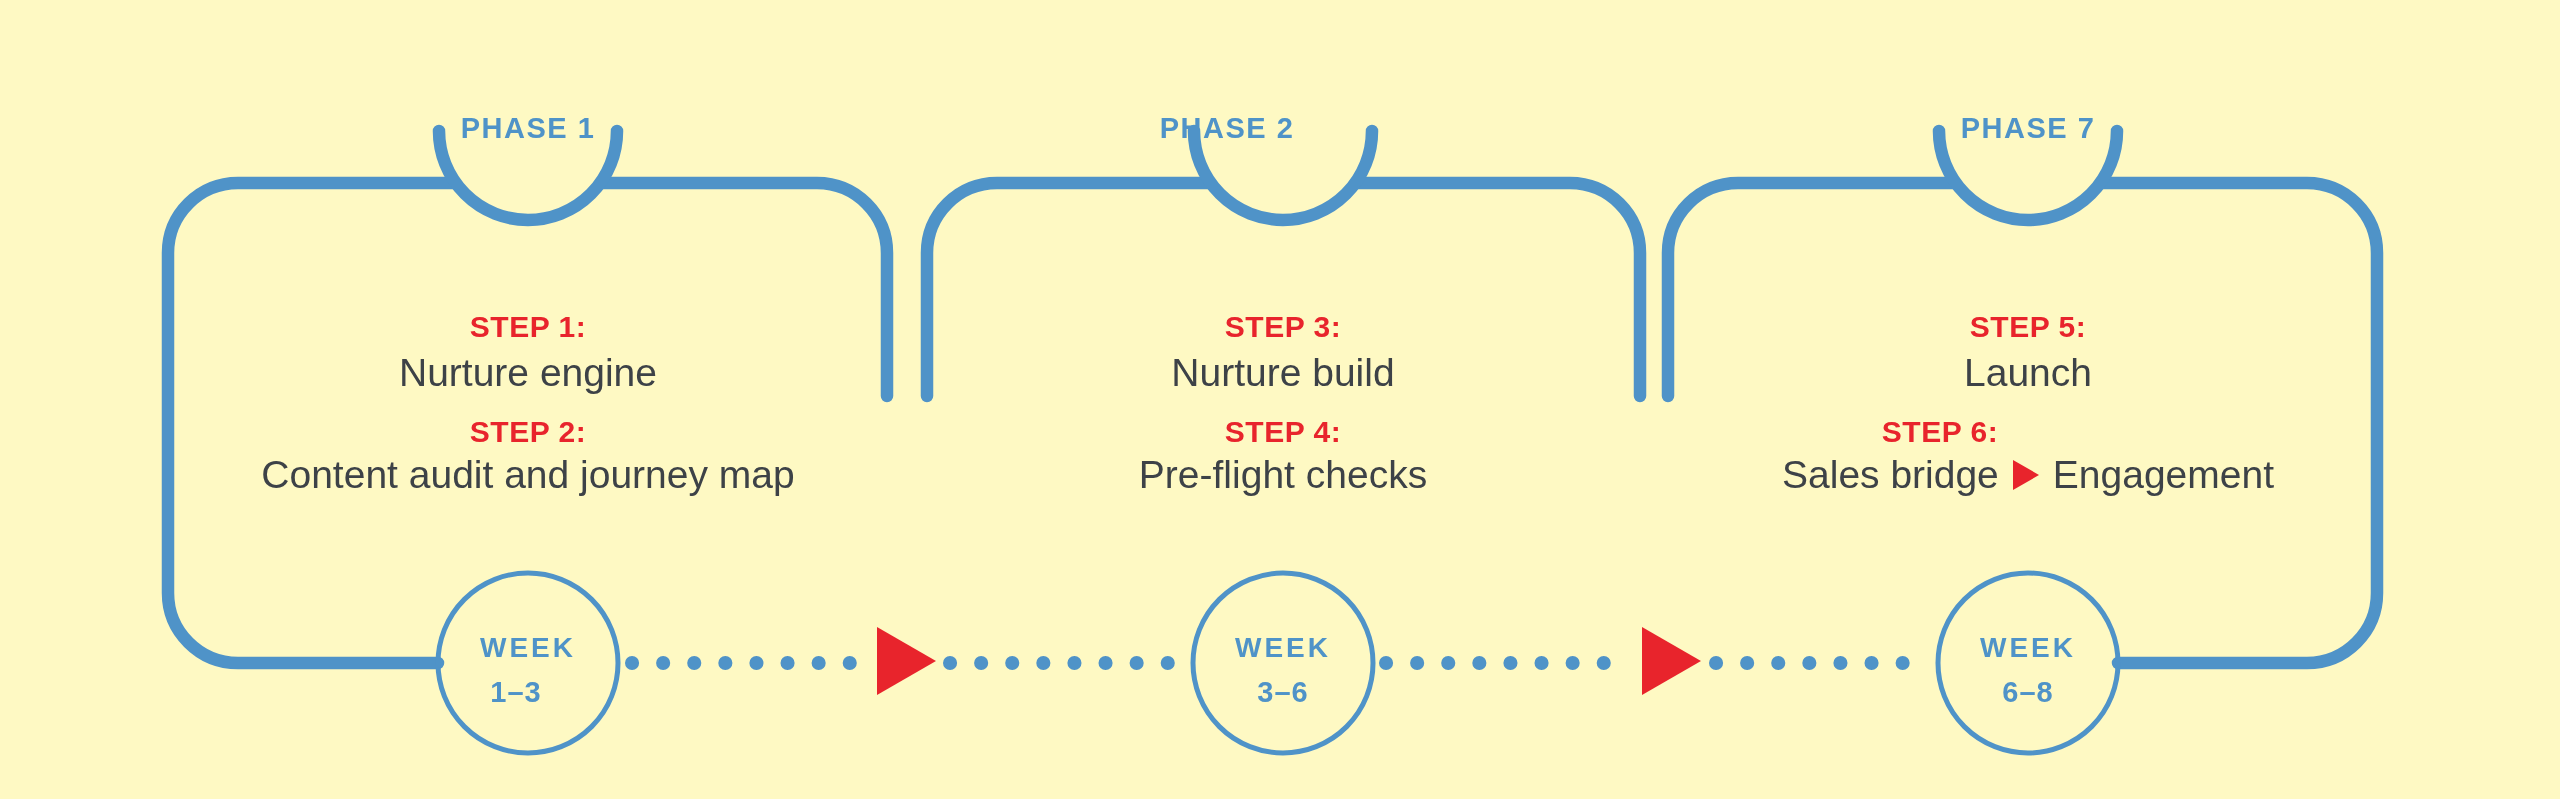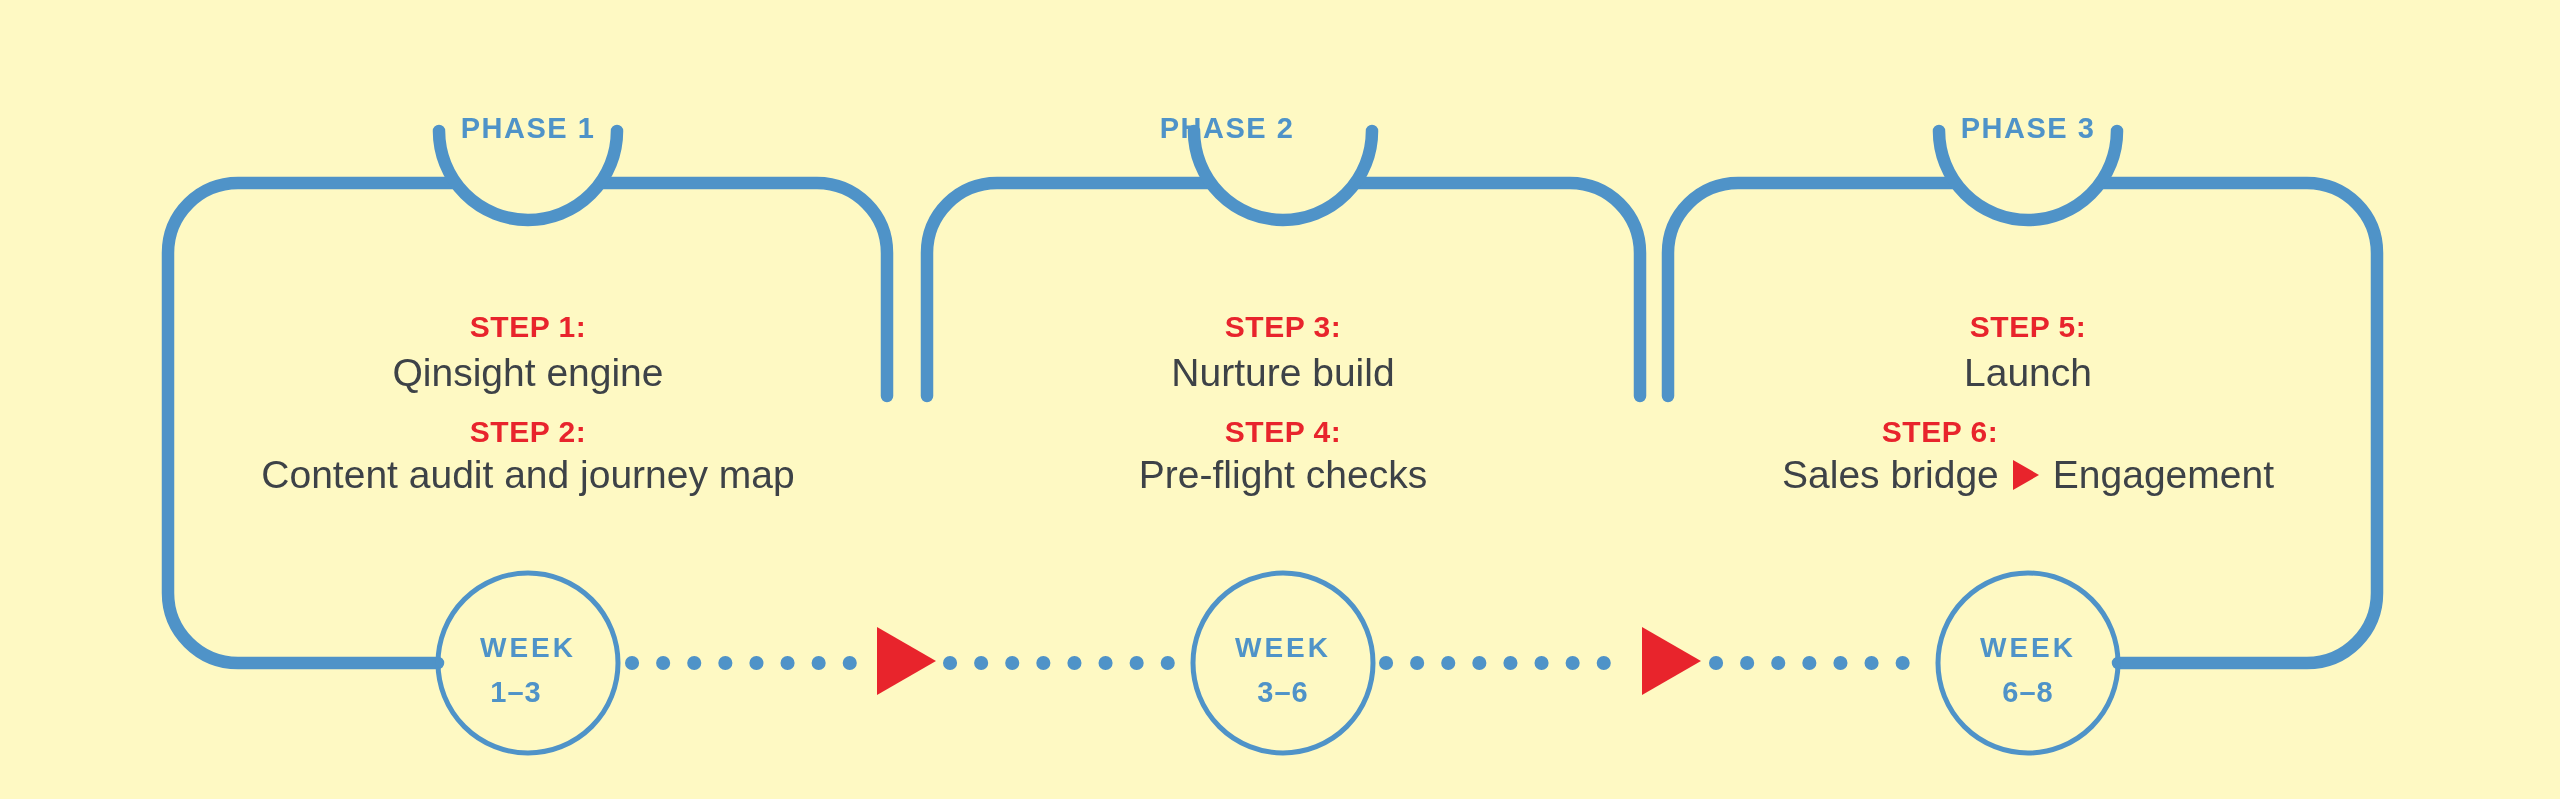--- a/index.html
+++ b/index.html
@@ -89,40 +89,40 @@
 
     <g fill="#e8242c">
       <path d="M 877 627 L 936 661 L 877 695 Z"></path>
       <path d="M 1642 627 L 1701 661 L 1642 695 Z"></path>
     </g>
   </svg>
 
   <div class="txt phase-label" style="left:528px">PHASE 1</div>
 
   <div class="txt step-head head-1" style="left:528px">STEP 1:</div>
-  <div class="txt step-body body-1" style="left:528px">Qinsight engine</div>
+  <div class="txt step-body body-1" style="left:528px">Nurture engine</div>
 
   <div class="txt step-head head-2" style="left:528px">STEP 2:</div>
   <div class="txt step-body body-2" style="left:528px">Content audit and journey map</div>
 
   <div class="txt week-word" style="left:528px">WEEK</div>
   <div class="txt week-range" style="left:516px">1–3</div>
 
   <div class="txt phase-label" style="left:1227px">PHASE 2</div>
 
   <div class="txt step-head head-1" style="left:1283px">STEP 3:</div>
   <div class="txt step-body body-1" style="left:1283px">Nurture build</div>
 
   <div class="txt step-head head-2" style="left:1283px">STEP 4:</div>
   <div class="txt step-body body-2" style="left:1283px">Pre-flight checks</div>
 
   <div class="txt week-word" style="left:1283px">WEEK</div>
   <div class="txt week-range" style="left:1283px">3–6</div>
 
-  <div class="txt phase-label" style="left:2028px">PHASE 3</div>
+  <div class="txt phase-label" style="left:2028px">PHASE 7</div>
 
   <div class="txt step-head head-1" style="left:2028px">STEP 5:</div>
   <div class="txt step-body body-1" style="left:2028px">Launch</div>
 
   <div class="txt step-head head-2" style="left:1940px">STEP 6:</div>
   <div class="txt step-body body-2 composite" style="left:2028px">
     <span>Sales bridge</span>
     <span class="play-icon"></span>
     <span>Engagement</span>
   </div>

